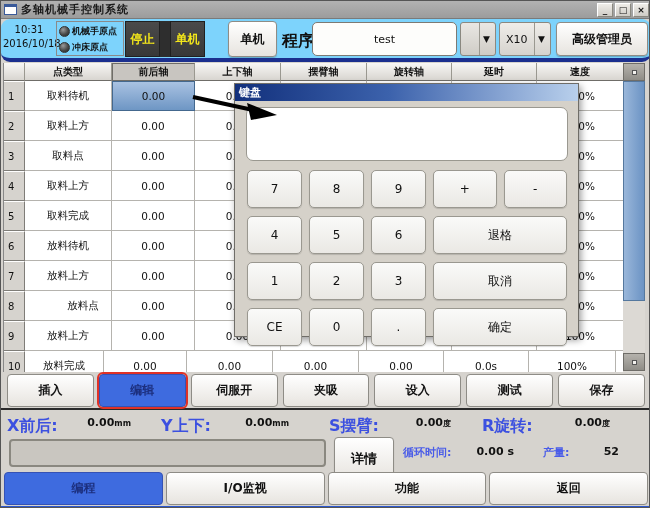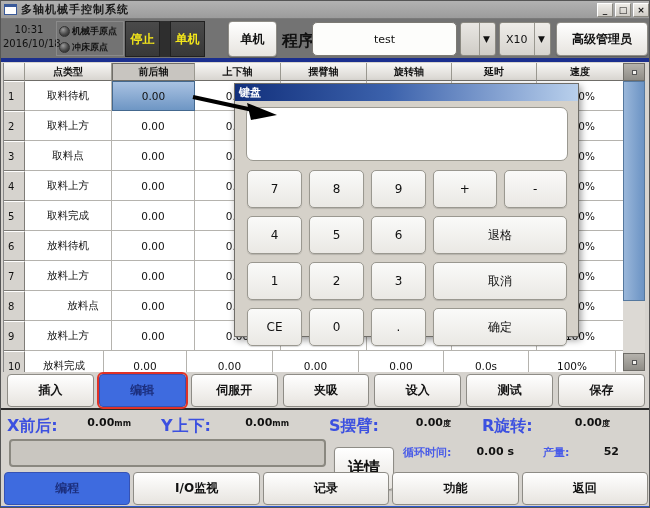--- a/index.html
+++ b/index.html
@@ -13,21 +13,21 @@
   .title-icon { width:13px; height:11px; margin:0 4px 0 3px; background:#fff;
     border:1px solid #3a5a9a; border-top:3px solid #3a5a9a; }
   .title-text { font-size:11px; font-weight:bold; color:#1a1a1a; letter-spacing:1px; }
   .win-btns { position:absolute; right:2px; top:2px; display:flex; gap:2px; }
   .win-btn { width:16px; height:14px; background:linear-gradient(#efede9,#cfccc6);
     border:1px solid #8a8880; border-top-color:#fff; border-left-color:#fff;
     font-size:9px; line-height:12px; text-align:center; color:#111; font-weight:bold; }
 
   
   .topbar { position:absolute; left:0; top:18px; width:650px; height:43px;
-    background:#737373; border-bottom:4px solid #1b2f8e; }
+    background:#7dd3fc; border-bottom:4px solid #1b2f8e;border-radius:9px; }
   .clock { position:absolute; left:2px; top:4px; width:52px; text-align:center;
     font-size:10px; color:#111; line-height:14px; }
   .origin-panel { position:absolute; left:55px; top:2px; width:68px; height:35px;
     border:1px solid #8a8a8a; padding:1px 2px; }
   .radio-row { display:flex; align-items:center; height:16px; gap:2px; }
   .radio-dot { width:11px; height:11px; border-radius:50%;
     background:radial-gradient(circle at 35% 30%, #9a9a9a, #4a4a4a 55%, #222);
     border:1px solid #333; flex:none; }
   .radio-label { font-size:9px; font-weight:bold; color:#111; white-space:nowrap; }
   .dark-panel { position:absolute; left:124px; top:2px; width:80px; height:36px;
@@ -110,21 +110,21 @@
   .axis-row { position:absolute; left:0; top:412px; width:650px; height:22px; }
   .axis-group { position:absolute; top:3px; display:flex; justify-content:space-between; }
   .axis-label { font-size:16px; font-weight:bold; color:#3c50e0; }
   .axis-value { font-size:11px; font-weight:bold; color:#111; }
   .axis-unit { font-size:8px; }
 
   
   .info-row { position:absolute; left:0; top:434px; width:650px; height:36px; }
   .msg-box { position:absolute; left:8px; top:4px; width:317px; height:28px;
     background:#c9c6c0; border:2px solid #8a8880; border-radius:4px; }
-  .details-btn { position:absolute; left:333px; top:2px; width:60px; height:43px; font-size:16px;margin-top:10px; }
+  .details-btn { position:absolute; left:333px; top:2px; width:60px; height:43px; font-size:13px; }
   .info-label { position:absolute; top:10px; font-size:11px; color:#4a5ce8; font-weight:bold; }
   .info-value { position:absolute; top:10px; font-size:11px; color:#111; font-weight:bold; text-align:right; }
 
   
   .tab-row { position:absolute; left:0; top:471px; width:650px; height:34px; display:flex;
     gap:3px; padding:0 3px; }
   .tab { flex:1; height:33px; background:linear-gradient(#ffffff,#e7e4df);
     border:1px solid #8e8c86; border-radius:4px; font-size:12px; font-weight:bold; color:#111;
     display:flex; align-items:center; justify-content:center; }
   .tab.active { background:#3e6bdf; color:#1c2f7e; border-color:#3552b4; }
@@ -372,19 +372,18 @@
     <div class="btn-raised details-btn">详情</div>
     <div class="info-label" style="left:402px">循环时间:</div>
     <div class="info-value" style="left:455px;width:58px">0.00 s</div>
     <div class="info-label" style="left:542px">产量:</div>
     <div class="info-value" style="left:580px;width:38px">52</div>
   </div>
 
   <div class="tab-row" id="tab-row">
       <div class="tab active">编程</div>
       <div class="tab">I/O监视</div>
-      <div class="tab">记录</div>
       <div class="tab">功能</div>
       <div class="tab">返回</div>
     </div>
   <div class="bottom-line"></div>
 
 </div>
 
 </body></html>

